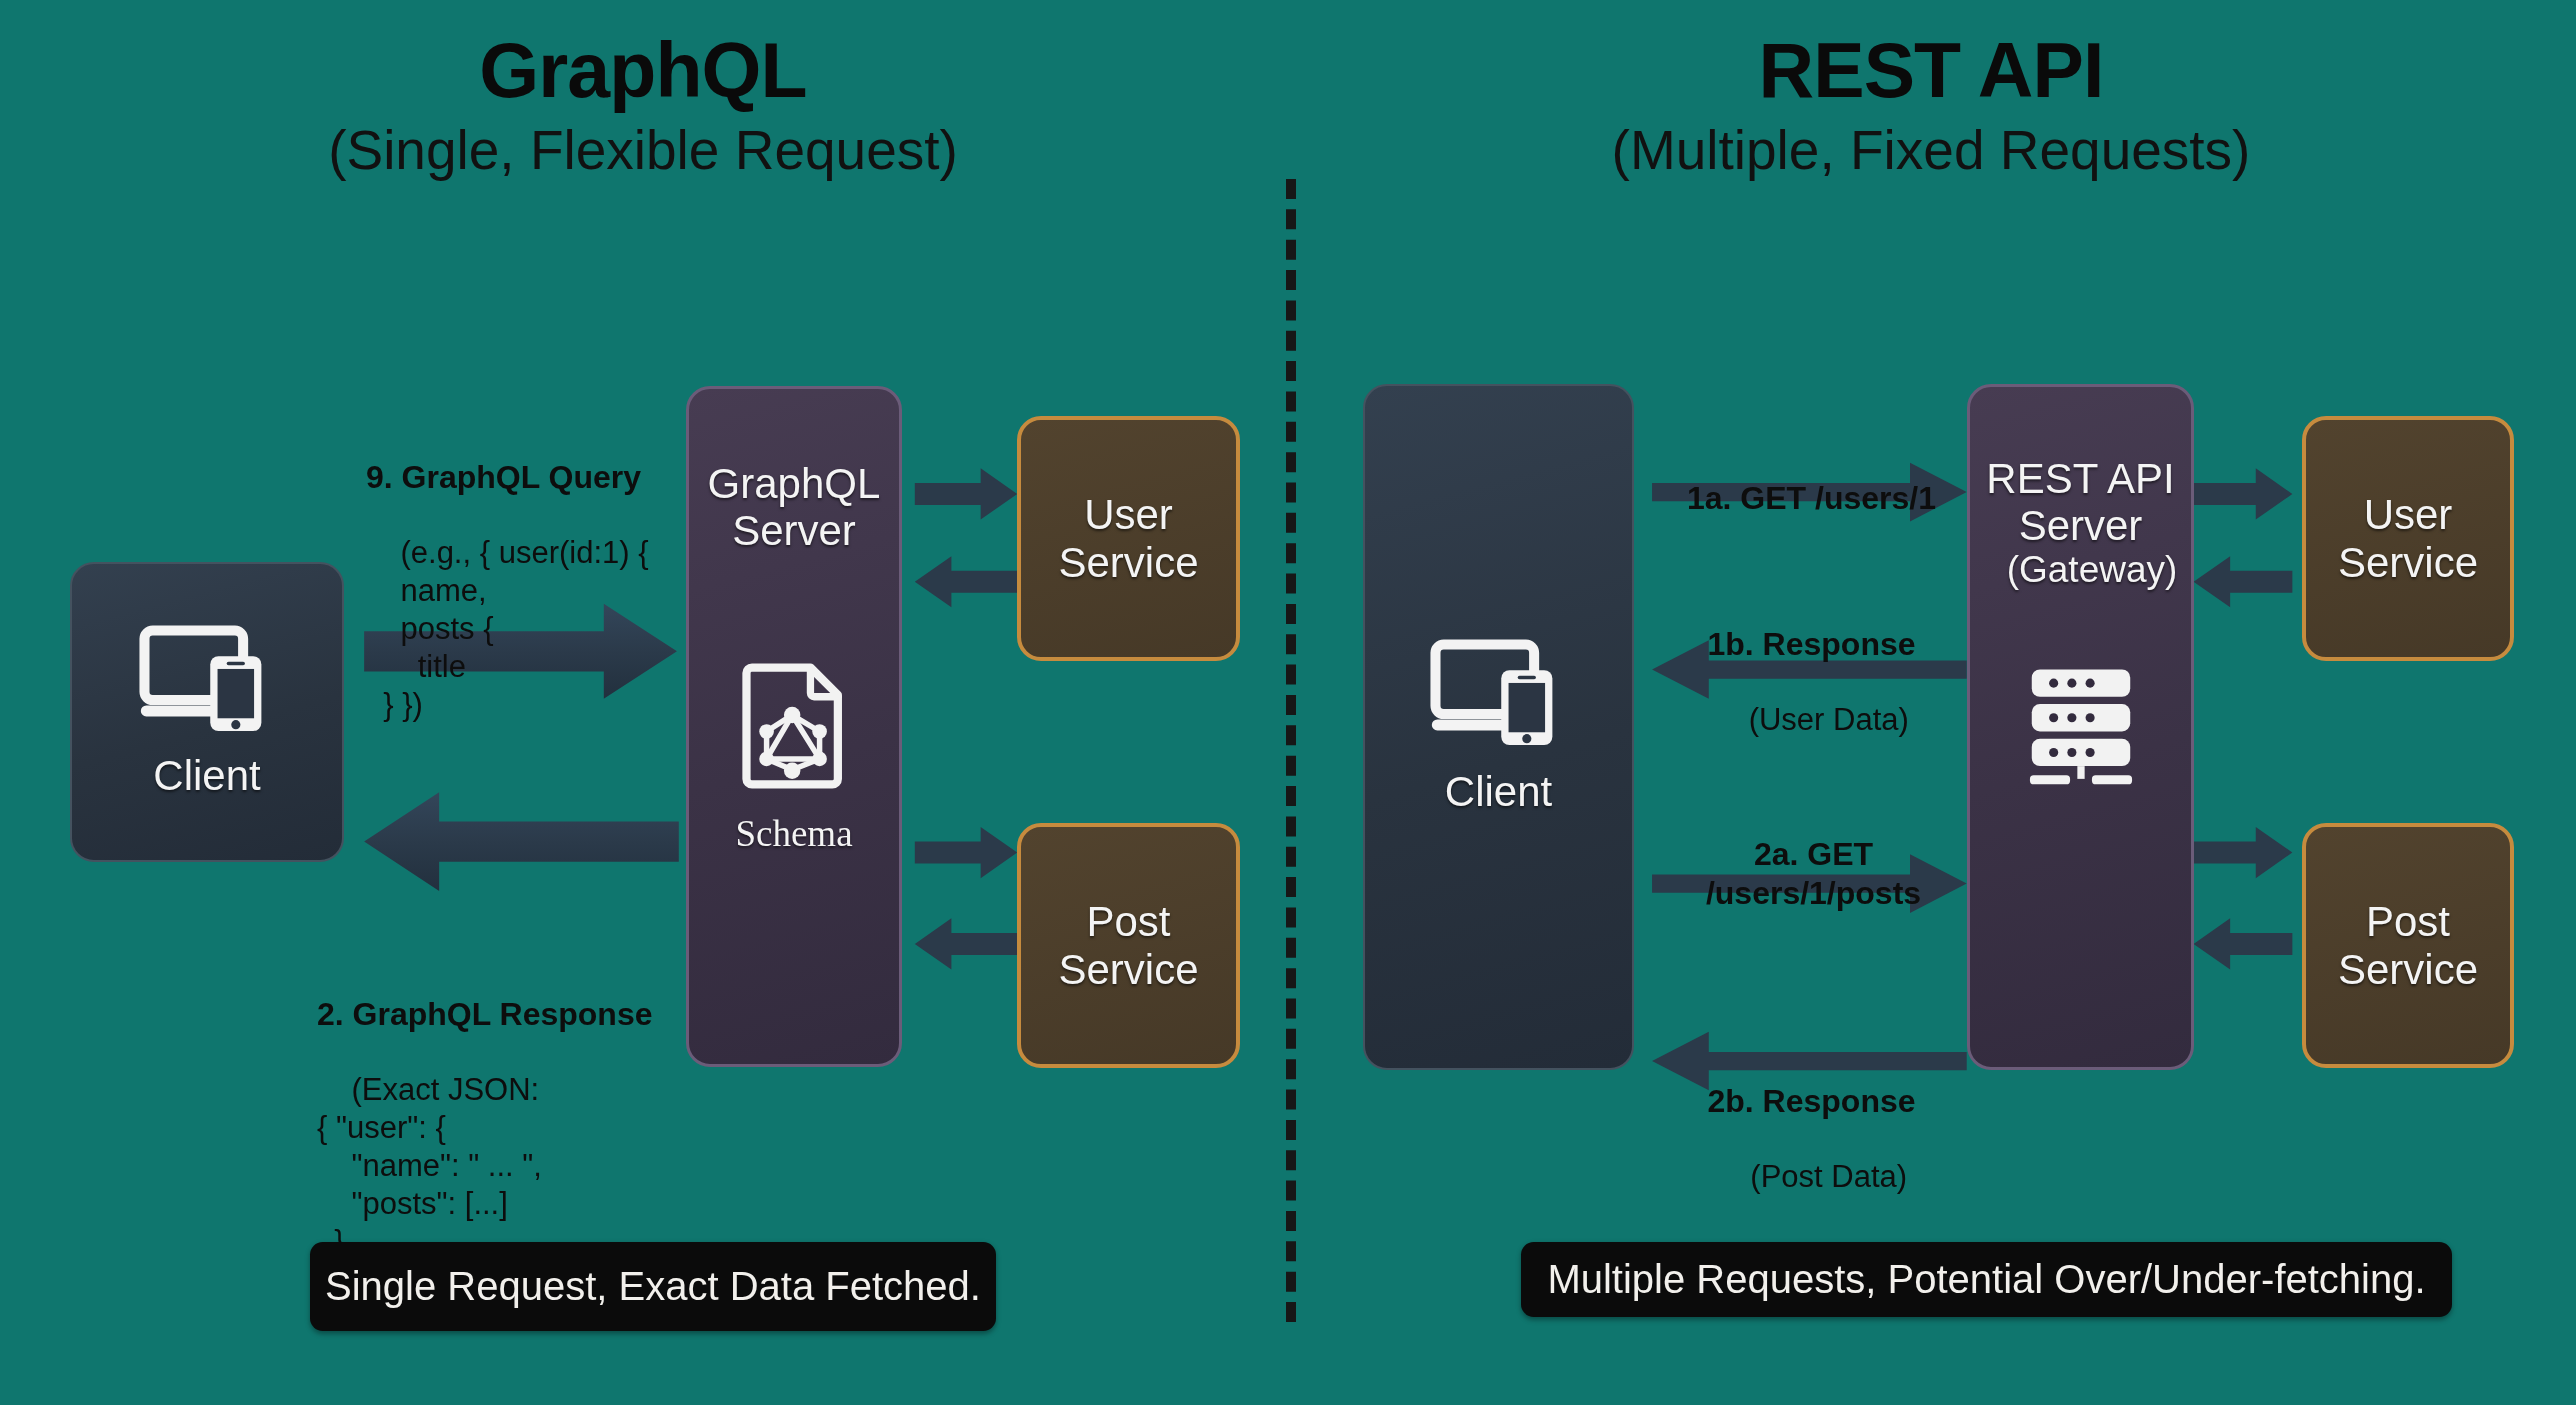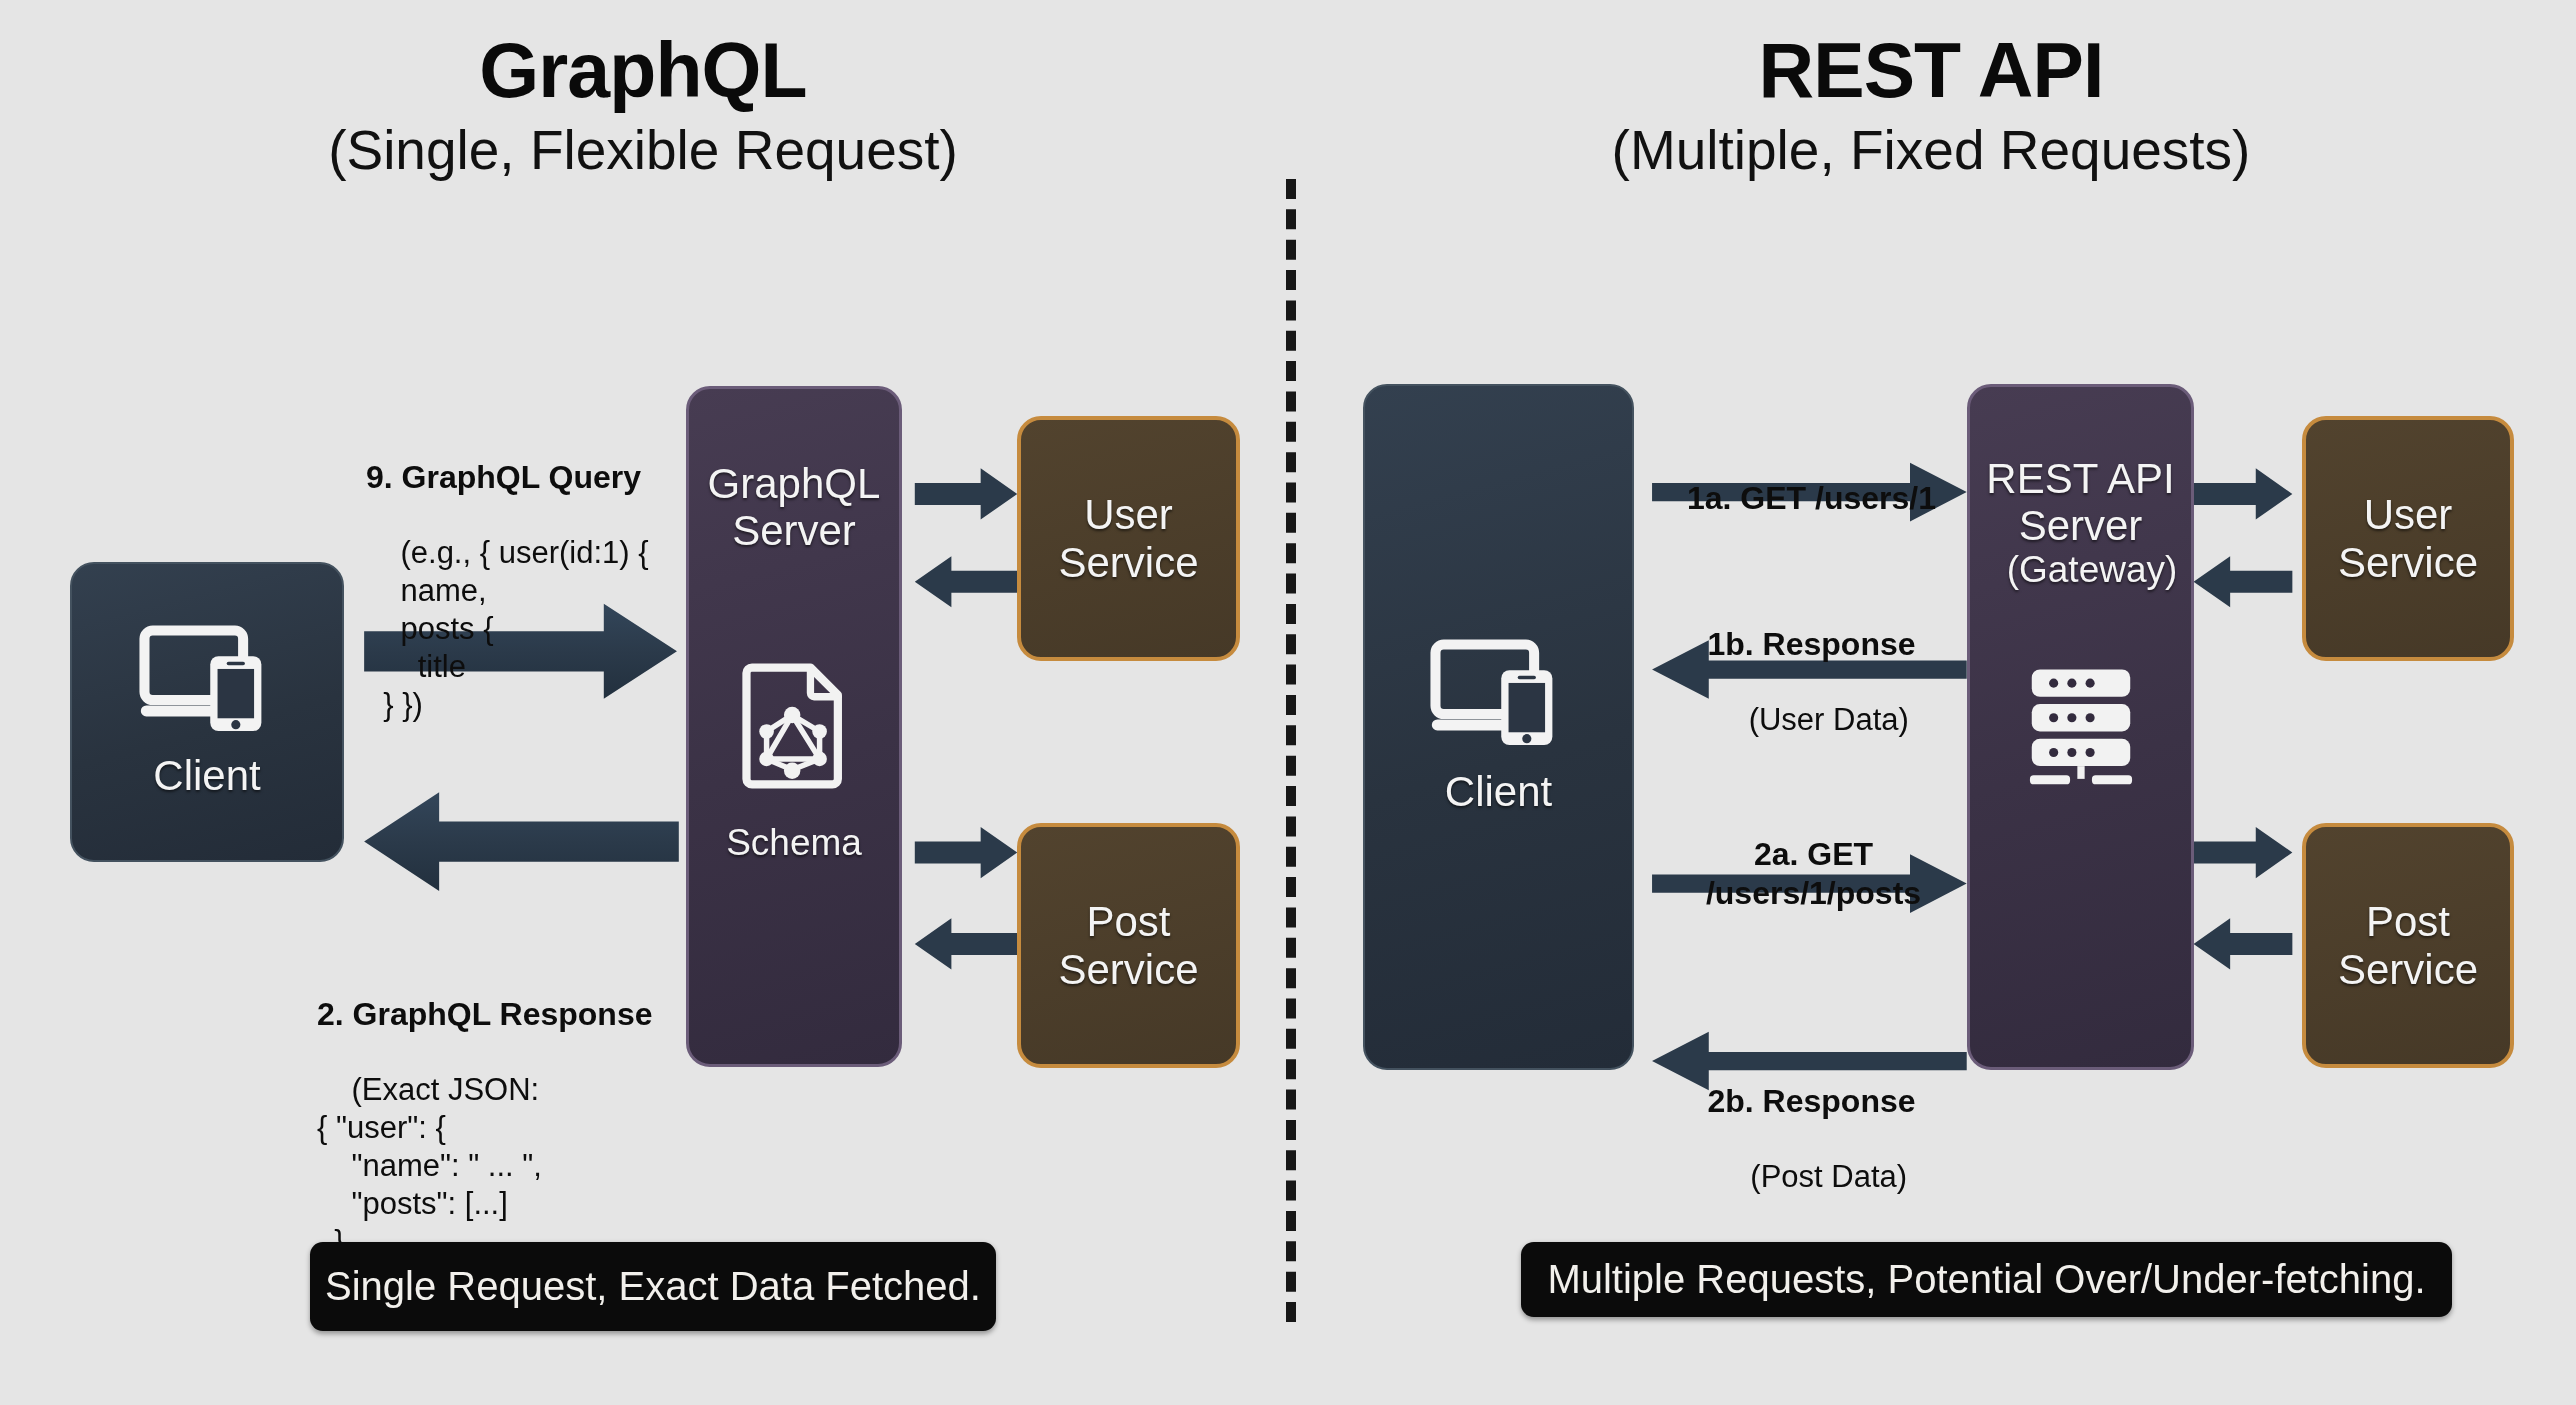--- a/index.html
+++ b/index.html
@@ -3,21 +3,21 @@
 <meta charset="utf-8">
 <style>
   html,body{margin:0;padding:0;background:#fff;}
   body{
     font-family:"Liberation Sans","DejaVu Sans",sans-serif;
     -webkit-font-smoothing:antialiased;
   }
   #canvas{
     position:relative;
     width:2576px;height:1405px;
-    background:#e5e5e5;
+    background:#0f766e;
     overflow:hidden;
   }
 
   
   .title{
     position:absolute;
     text-align:center;
     font-weight:bold;
     color:#0a0a0a;
     font-size:77px;
@@ -71,22 +71,23 @@
   }
   .node-service{
     background:linear-gradient(165deg,#52432e 0%,#463927 100%);
     border:4.6px solid #c68b3e;
     font-size:42px;
   }
 
   
   .icon-wrap{display:block;}
   .gql-caption{
-    font-size:37px;margin-top:23px;
+    font-size:37px;margin-top:14px;
     text-shadow:0 1.8px 2.7px rgba(0,0,0,.55);
+    font-family:Liberation Serif, serif;
   }
 
   
   .ann{
     position:absolute;
     color:#0d0d0d;
     font-size:31px;
     line-height:1.22;
     white-space:pre;
   }

